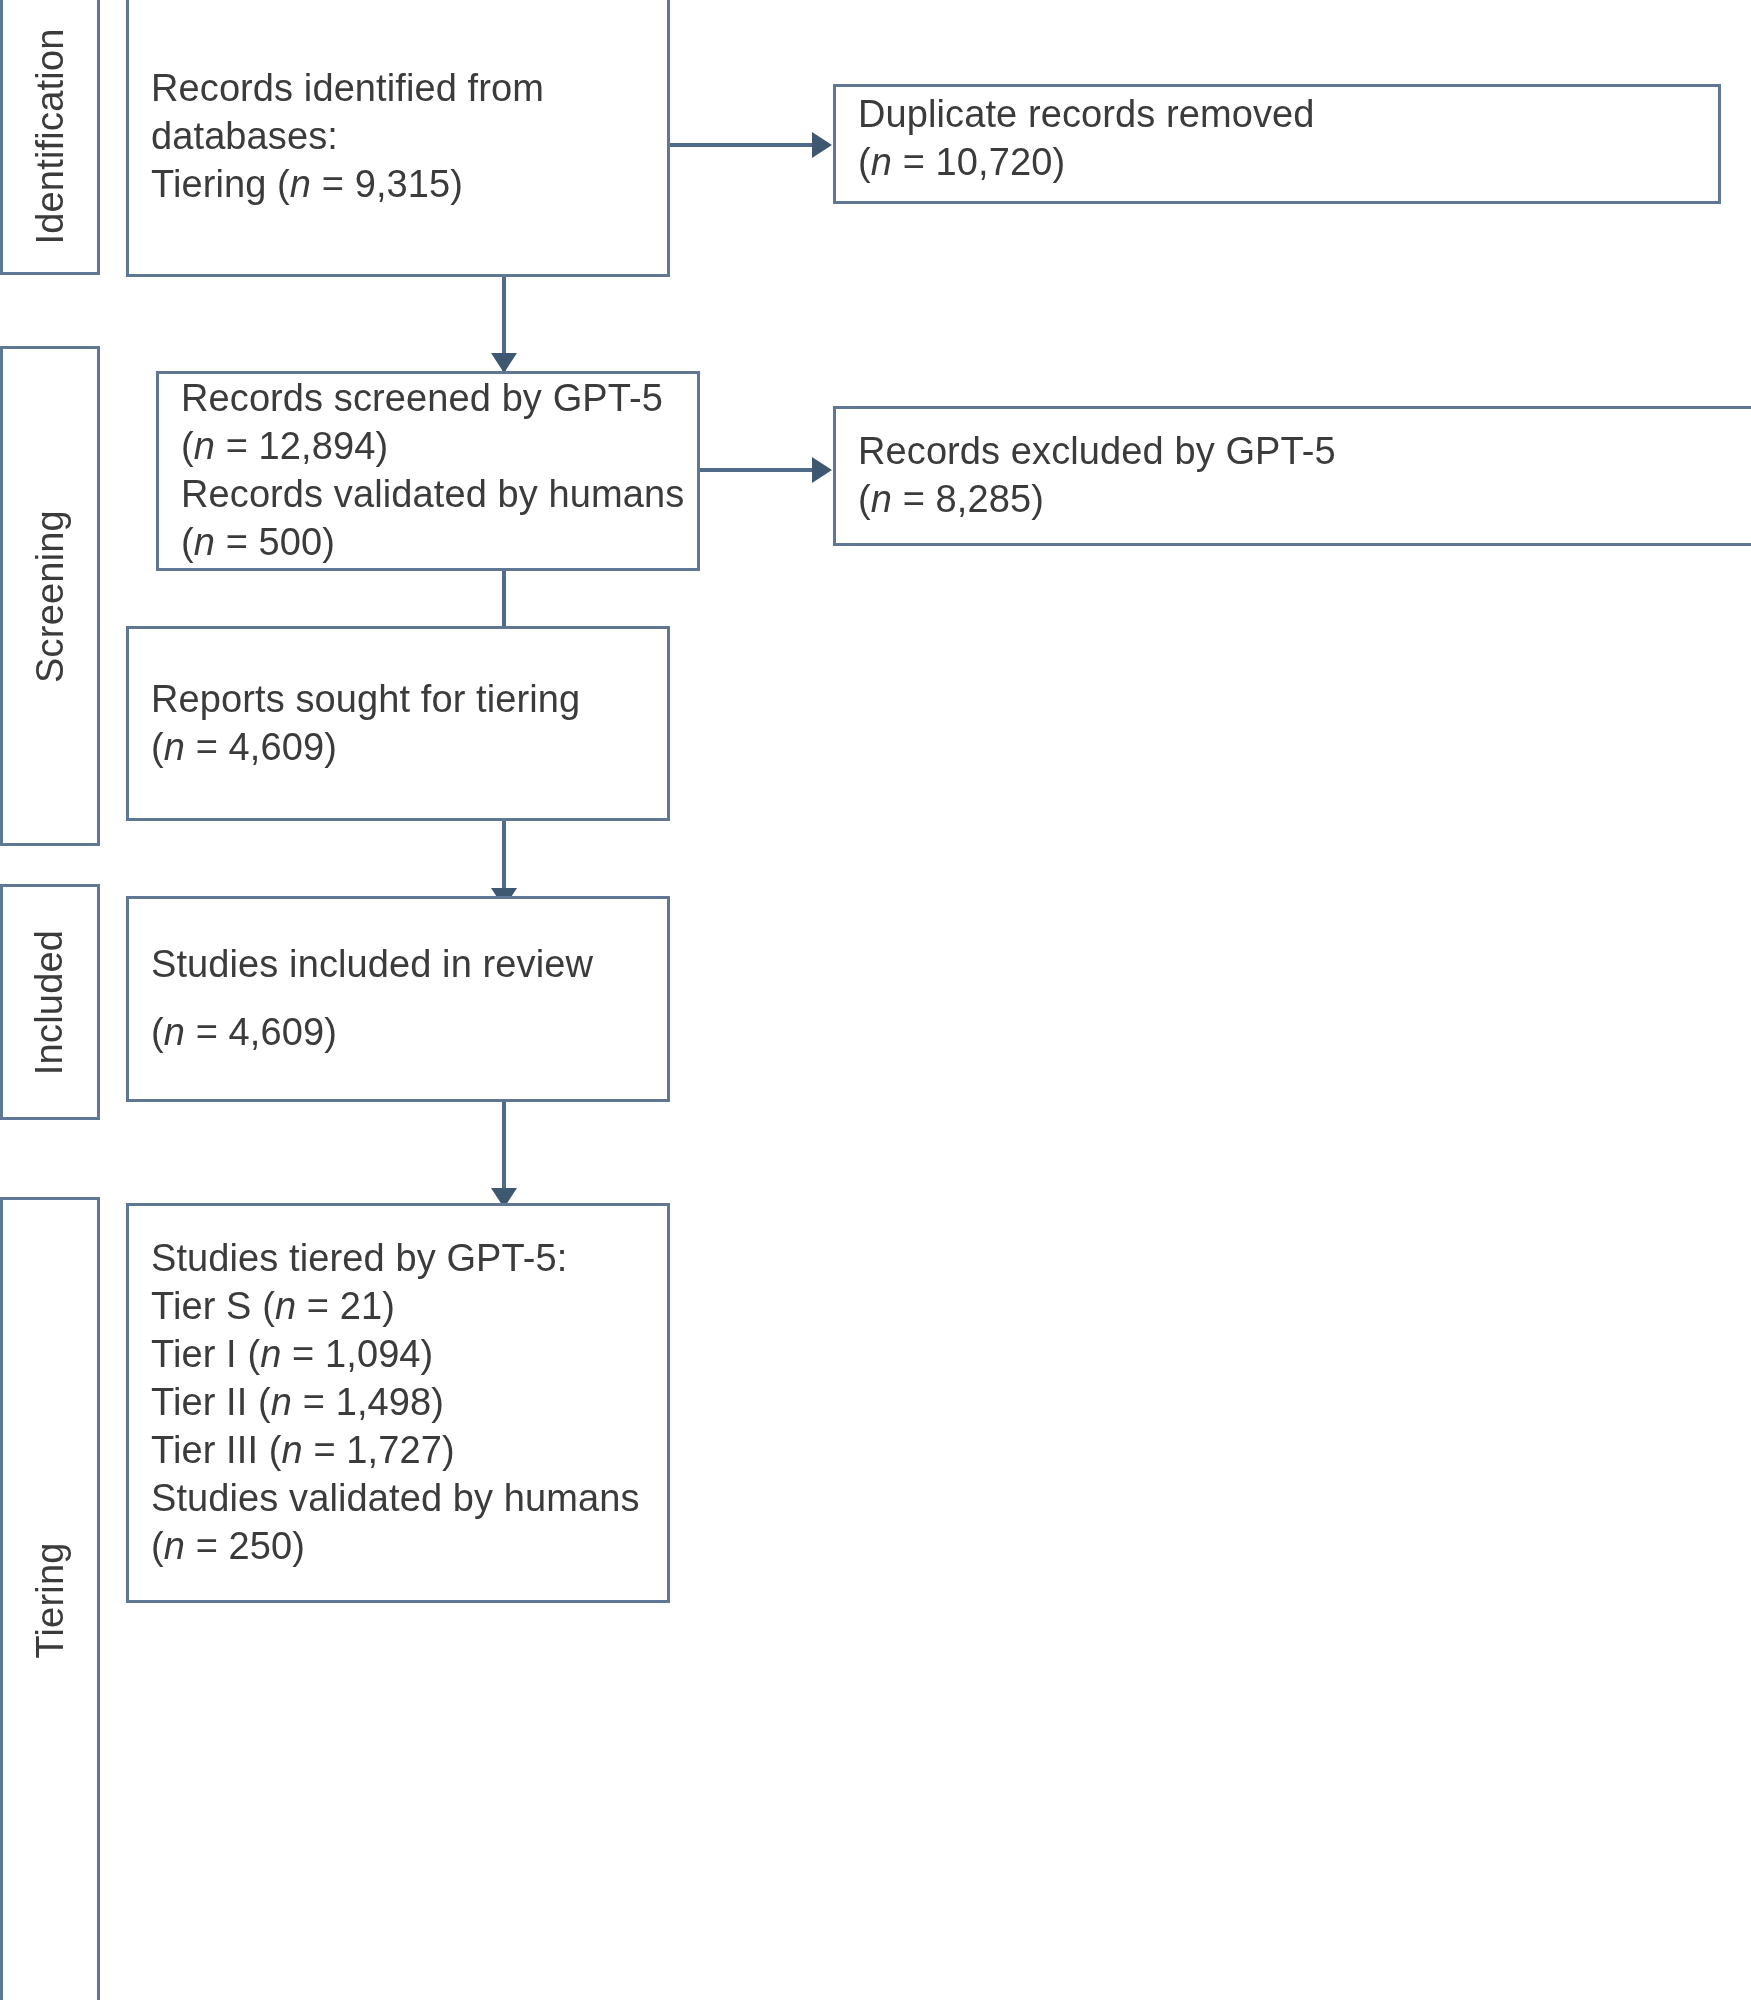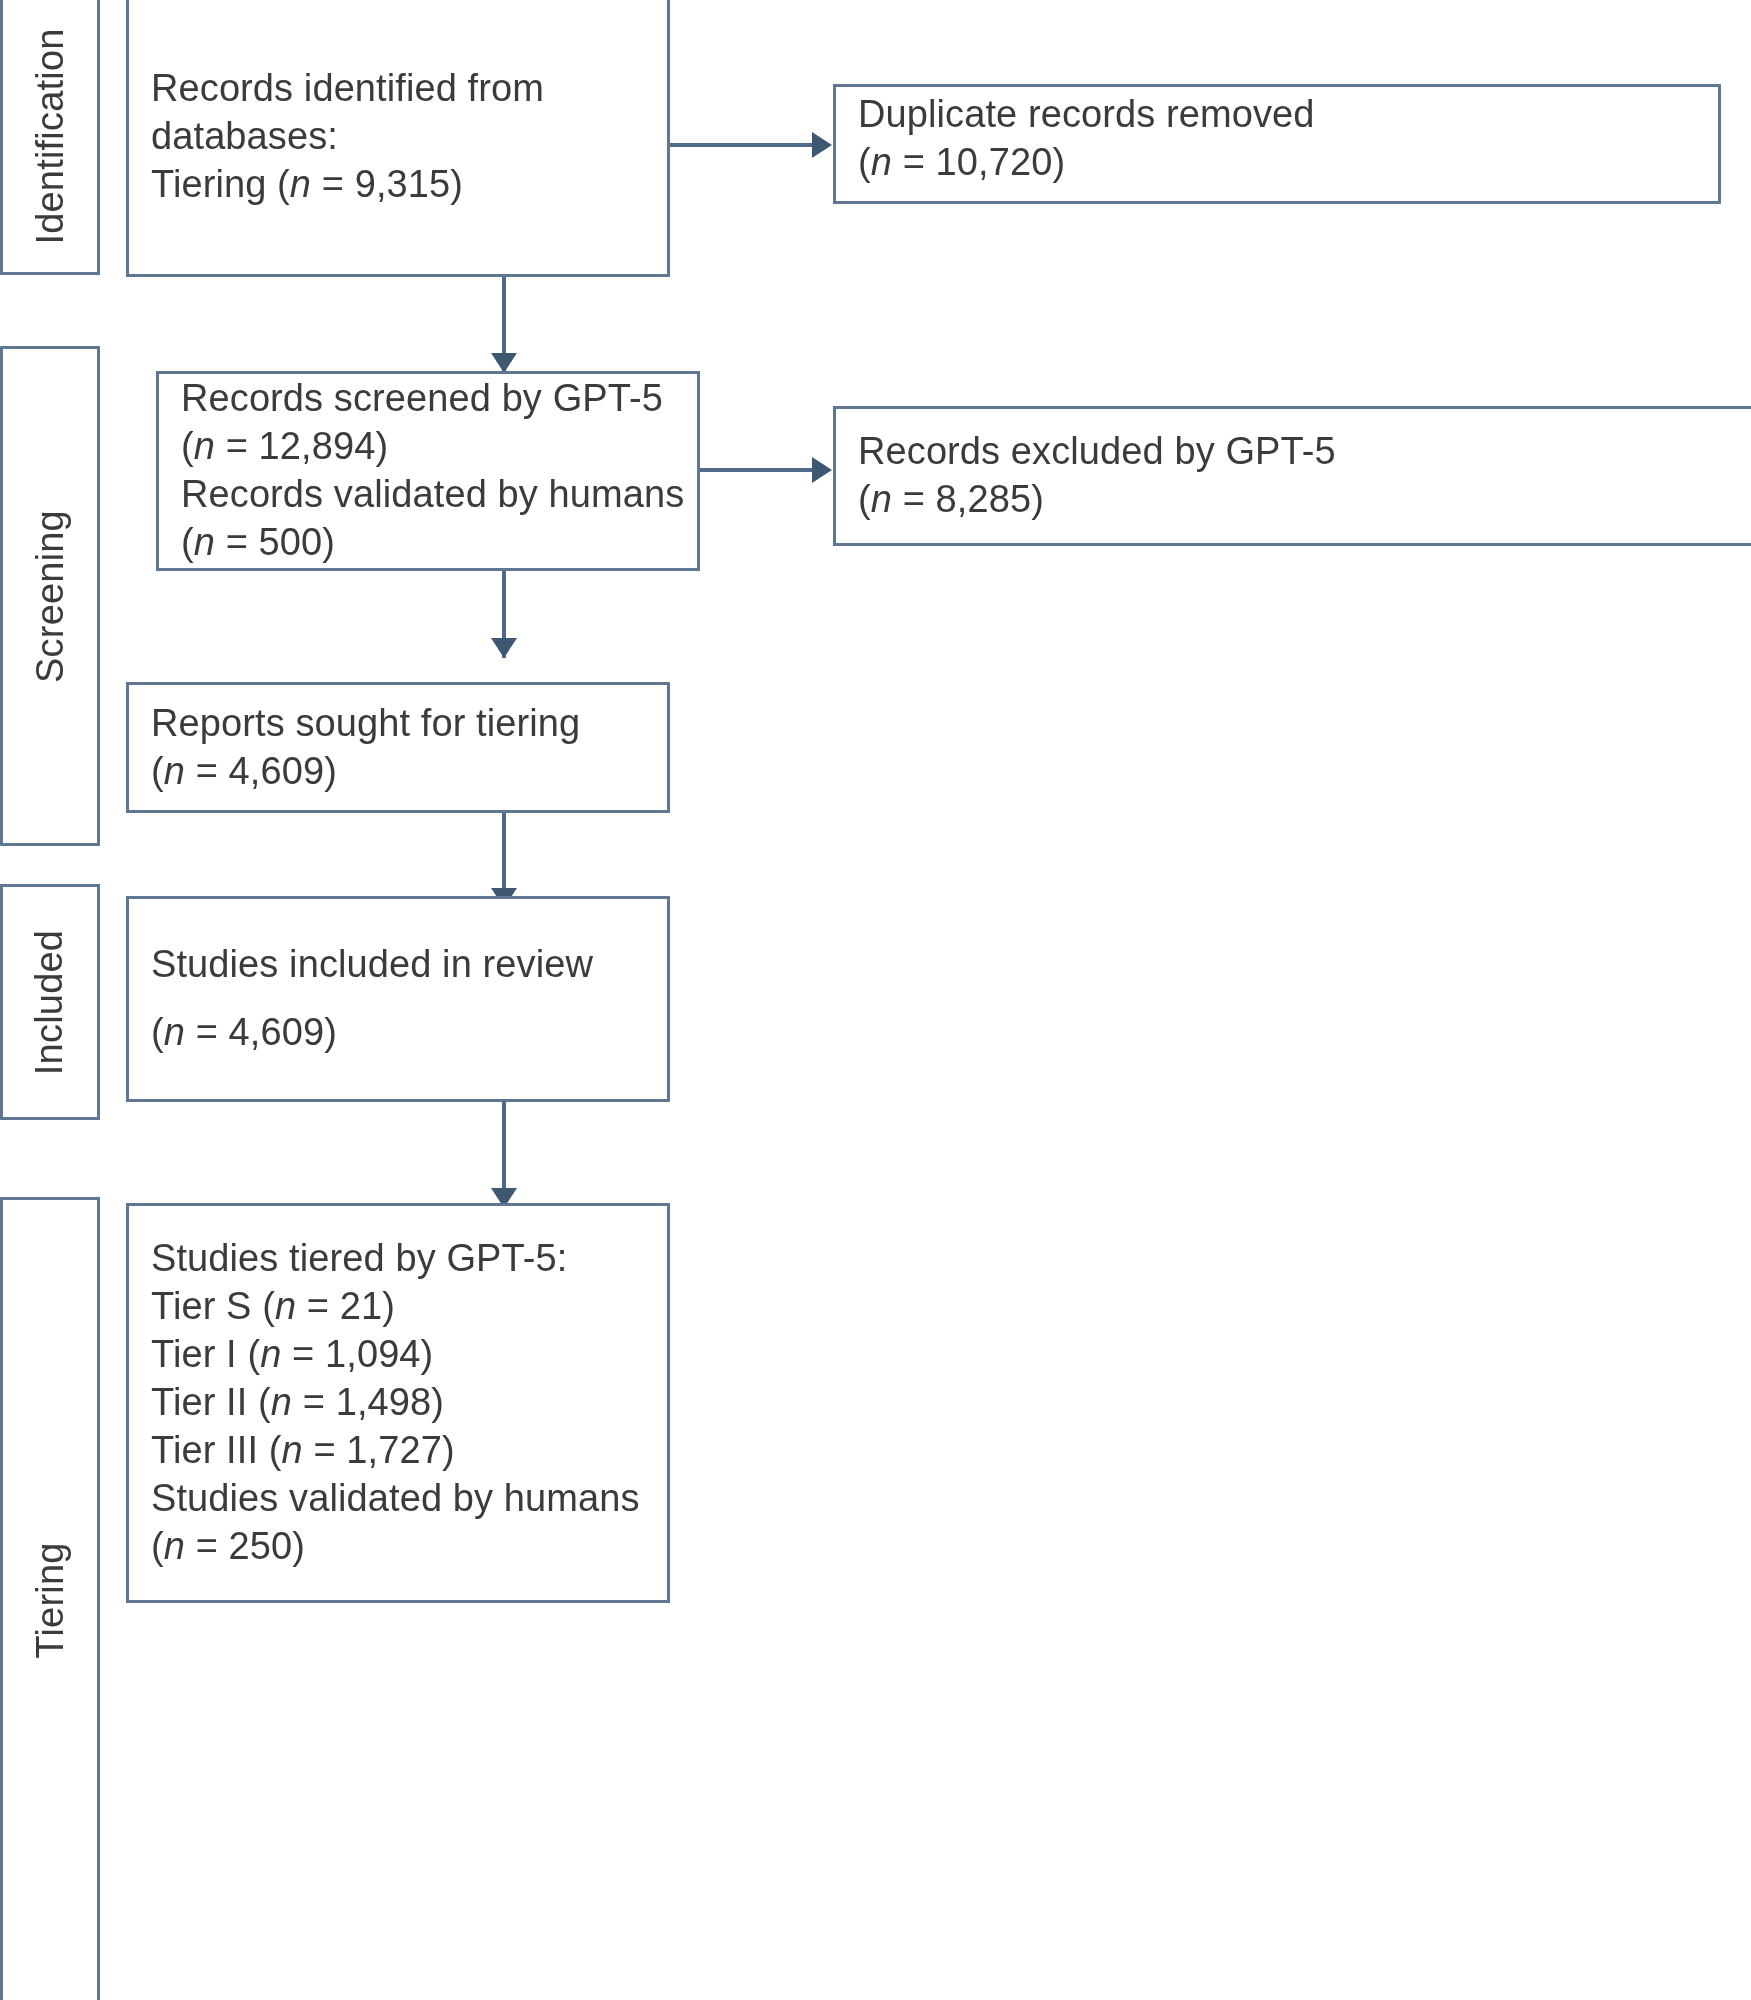--- a/index.html
+++ b/index.html
@@ -152,21 +152,21 @@
     </div>
   </div>
 
   <div class="box" style="left:833px; top:406px; width:930px; height:140px;">
     <div class="line">Records excluded by GPT-5</div>
     <div class="line">
       <span>(</span><em>n</em><span> = 8,285)</span>
     </div>
   </div>
 
-  <div class="box" style="left:126px; top:682px; width:544px; height:131px;">
+  <div class="box" style="left:126px; top:626px; width:544px; height:195px;">
     <div class="line">Reports sought for tiering</div>
     <div class="line">
       <span>(</span><em>n</em><span> = 4,609)</span>
     </div>
   </div>
 
   <div class="box" style="left:126px; top:896px; width:544px; height:206px;gap:20px;">
     <div class="line">Studies included in review</div>
     <div class="line">
       <span>(</span><em>n</em><span> = 4,609)</span>

